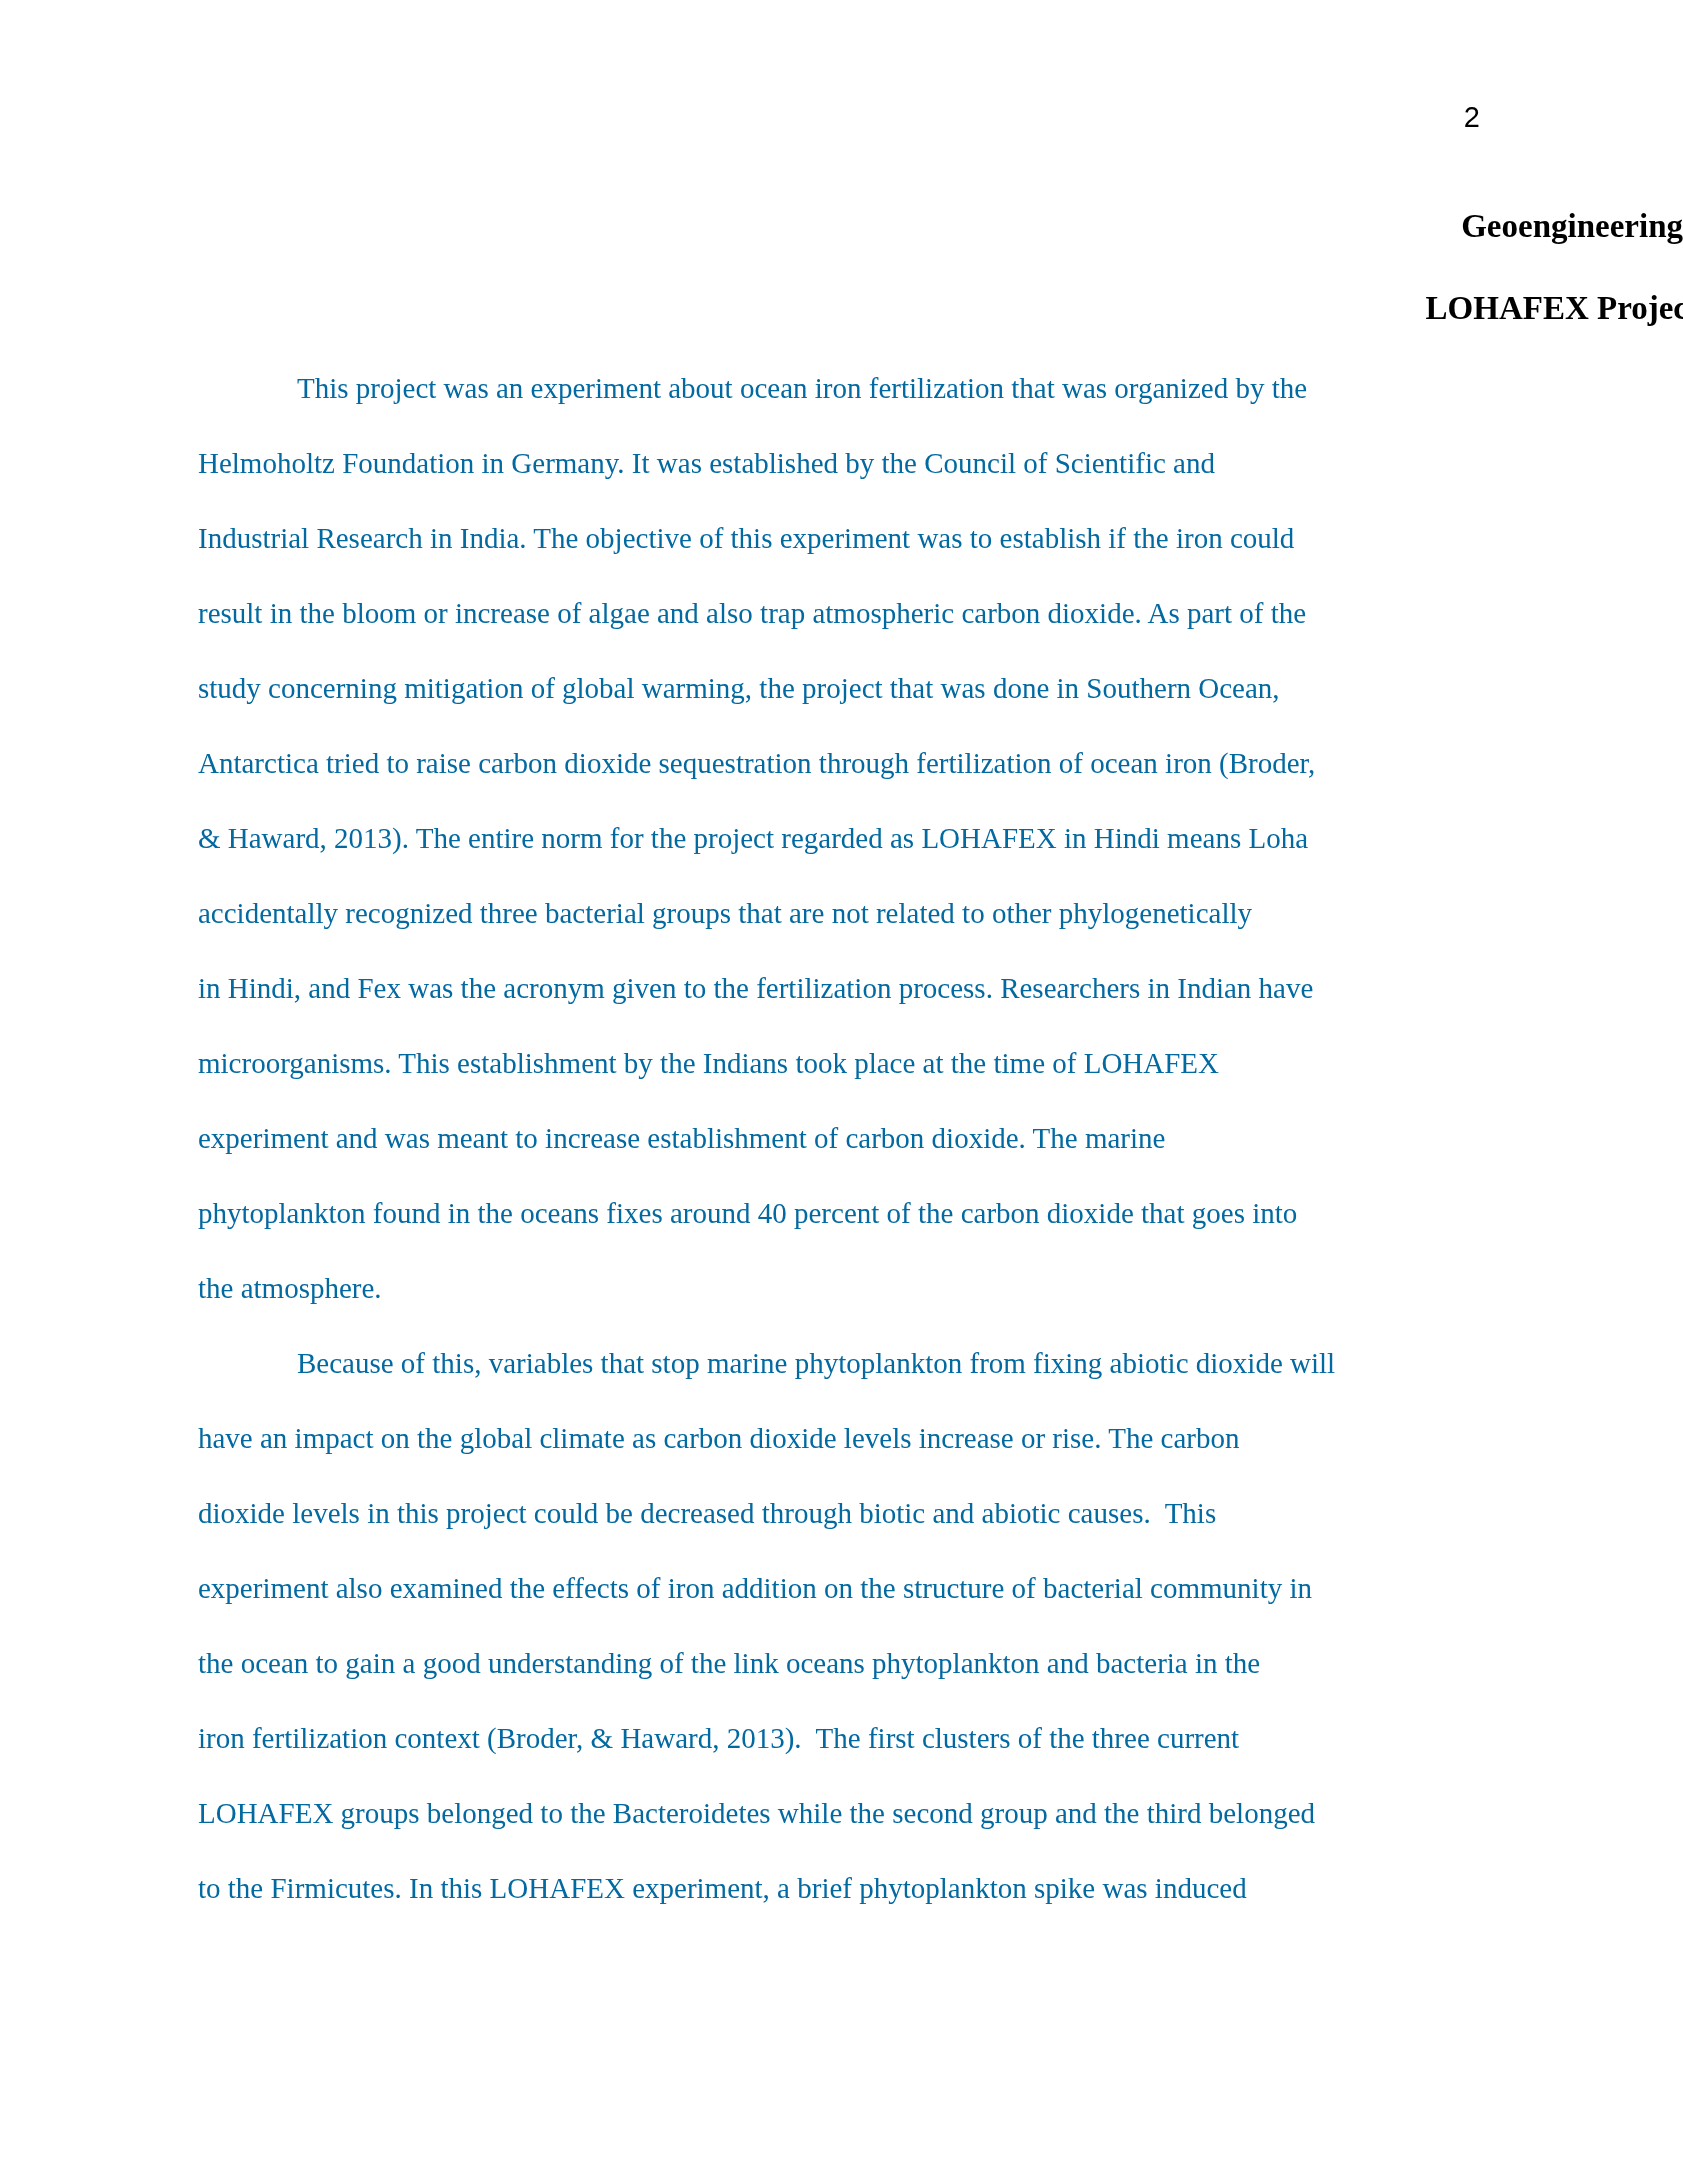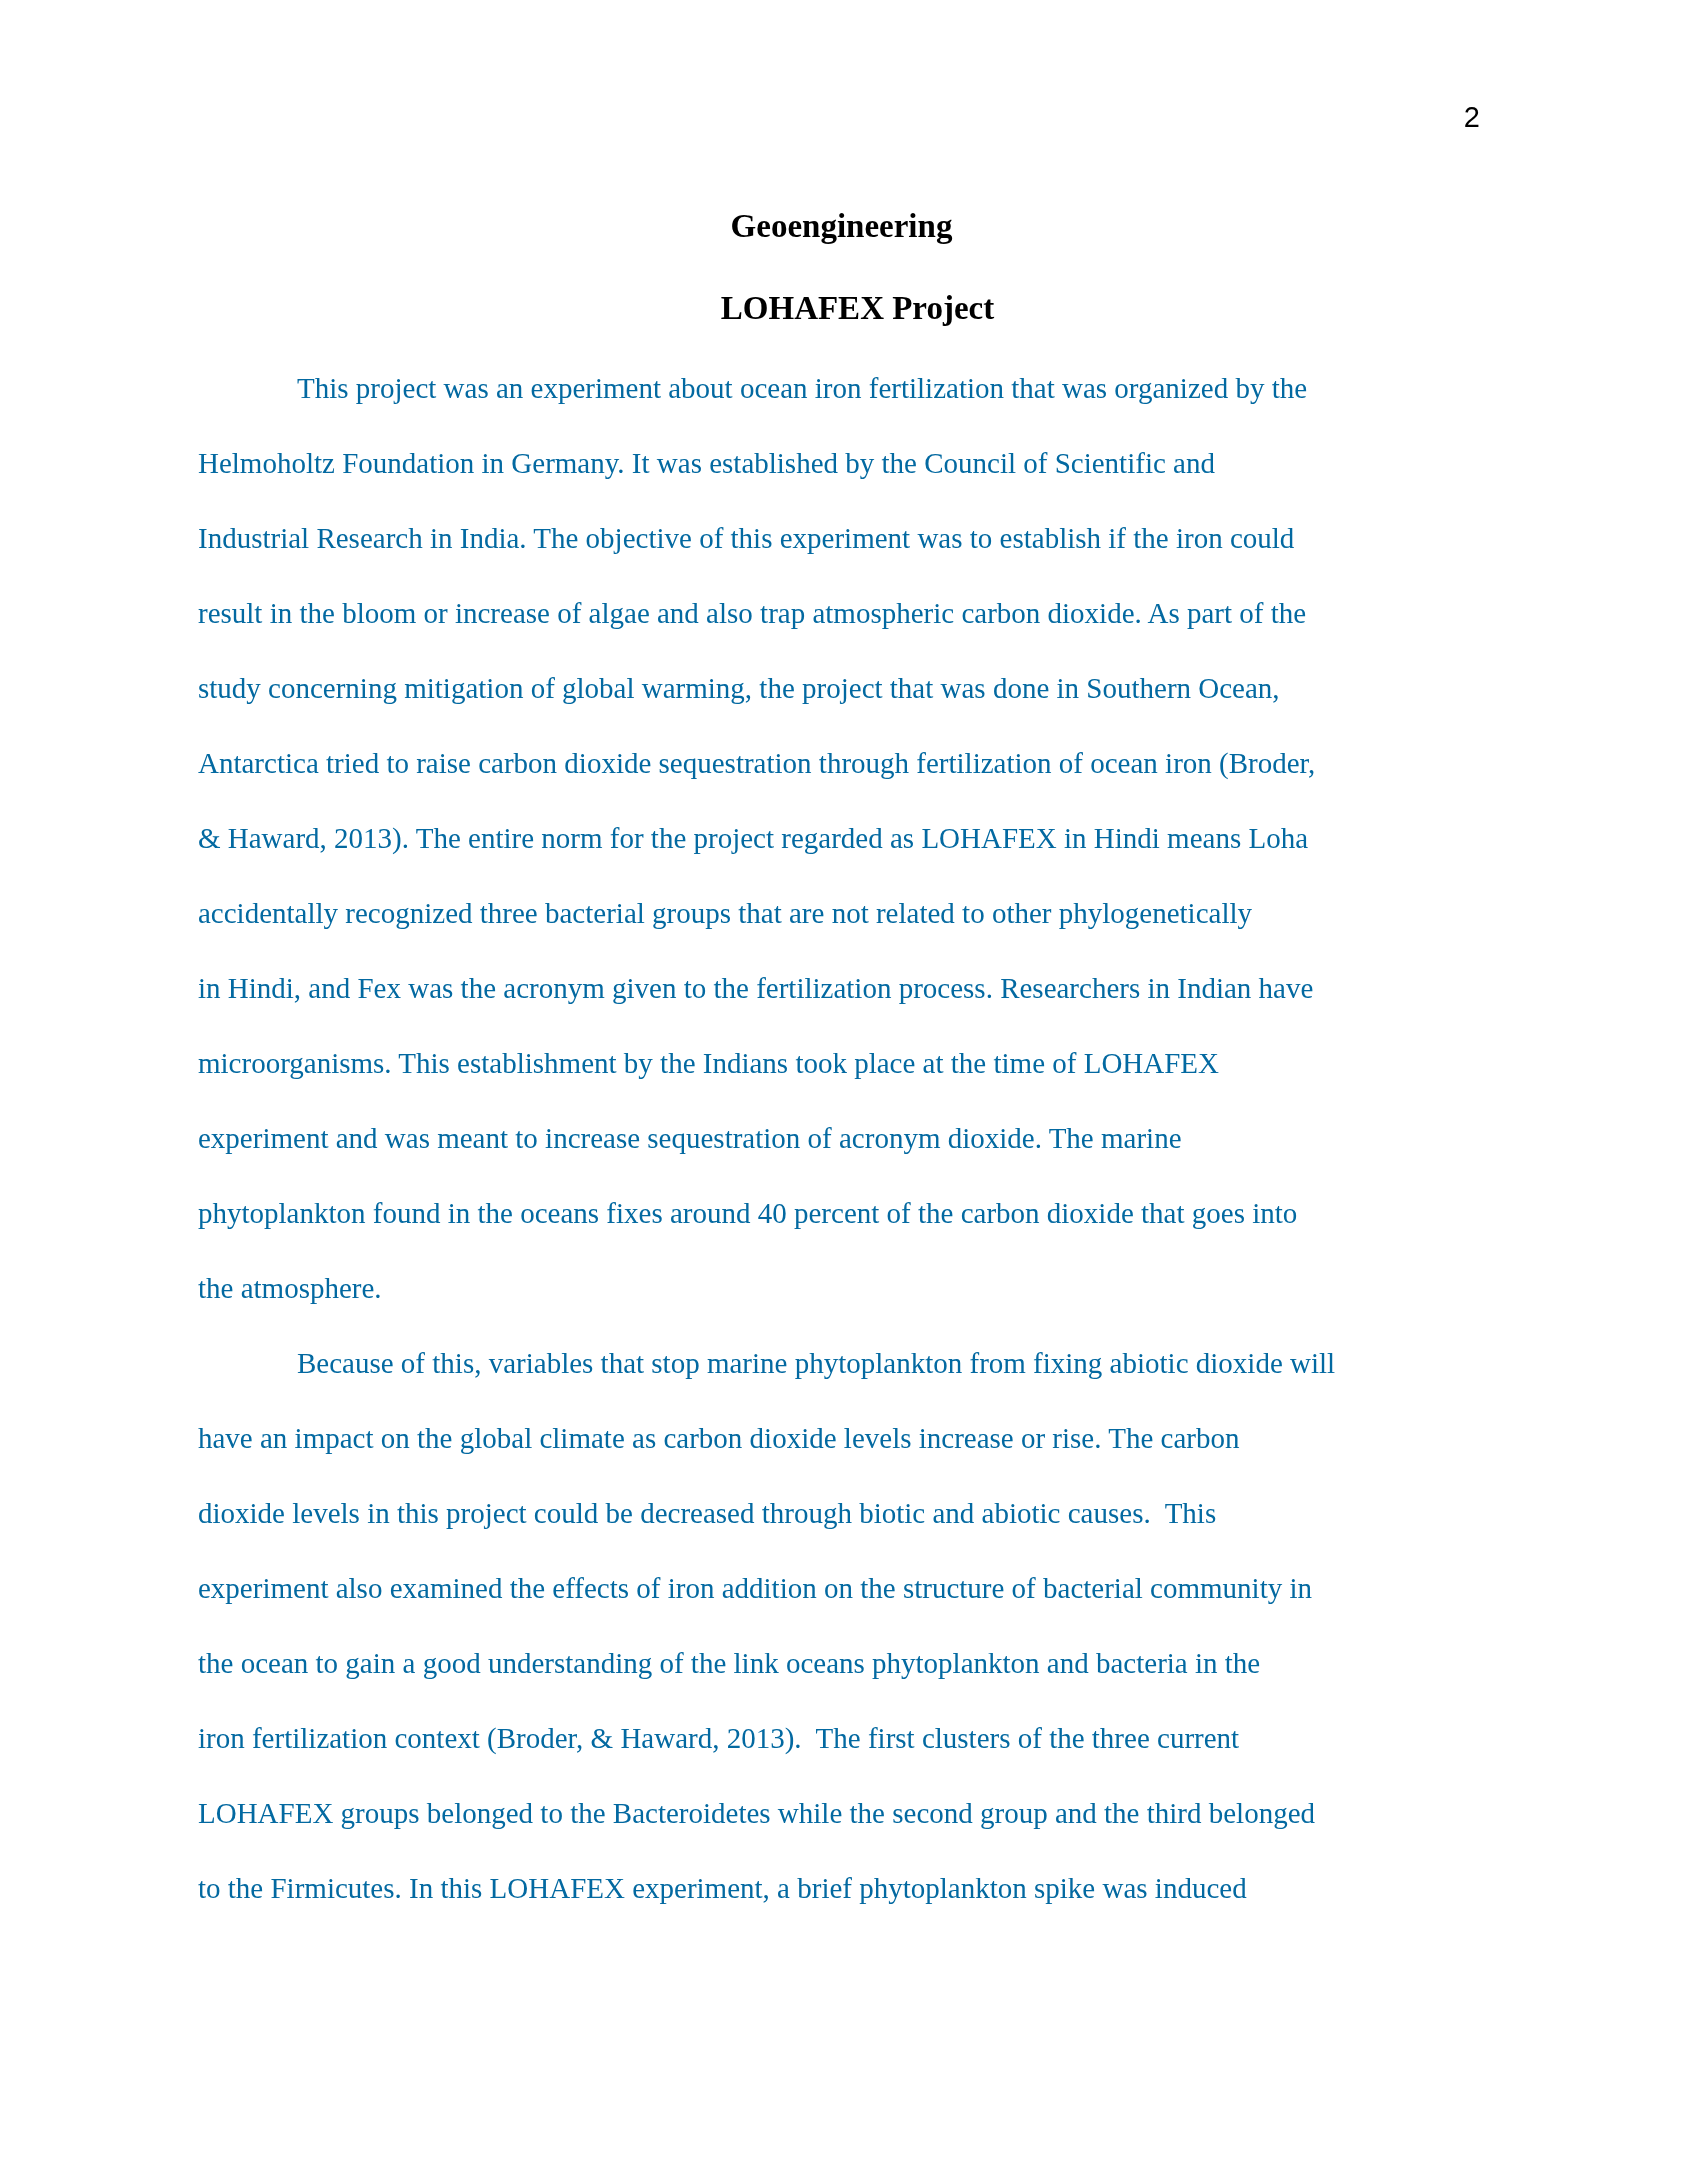--- a/index.html
+++ b/index.html
@@ -4,21 +4,21 @@
 <style>
   html, body { margin: 0; padding: 0; background: #ffffff; }
   body { width: 1683px; height: 2178px; position: relative; overflow: hidden; }
   .page { position: absolute; left: 0; top: 0; width: 1683px; height: 2178px; background: #fff; color: #000; }
   .page-number {
     position: absolute; top: 99px; right: 203px;
     font-family: "Liberation Sans", "DejaVu Sans", sans-serif;
     font-size: 29px; line-height: 36px; color: #000;
   }
   .heading {
-    position: absolute; left: 0; width: 1683px; text-align: center;
+    position: absolute; left: 0; width: 1683px; text-align: right;
     font-family: "Liberation Serif", "DejaVu Serif", serif;
     font-weight: bold; font-size: 33px; line-height: 40px; color: #000;
   }
   .h1 { top: 206px; }
   .h2 { top: 288px; margin-left: 16px; }
   .body-text {
     position: absolute; left: 198px; top: 351px; width: 1307px;
     font-family: "Liberation Serif", "DejaVu Serif", serif;
     font-size: 29px; line-height: 75px; color: #0369a1;
   }
@@ -39,21 +39,21 @@
       <span class="line indent">This project was an experiment about ocean iron fertilization that was organized by the</span>
       <span class="line">Helmoholtz Foundation in Germany. It was established by the Council of Scientific and</span>
       <span class="line">Industrial Research in India. The objective of this experiment was to establish if the iron could</span>
       <span class="line">result in the bloom or increase of algae and also trap atmospheric carbon dioxide. As part of the</span>
       <span class="line">study concerning mitigation of global warming, the project that was done in Southern Ocean,</span>
       <span class="line">Antarctica tried to raise carbon dioxide sequestration through fertilization of ocean iron (Broder,</span>
       <span class="line">&amp; Haward, 2013). The entire norm for the project regarded as LOHAFEX in Hindi means Loha</span>
       <span class="line">accidentally recognized three bacterial groups that are not related to other phylogenetically</span>
       <span class="line">in Hindi, and Fex was the acronym given to the fertilization process. Researchers in Indian have</span>
       <span class="line">microorganisms. This establishment by the Indians took place at the time of LOHAFEX</span>
-      <span class="line">experiment and was meant to increase sequestration of acronym dioxide. The marine</span>
+      <span class="line">experiment and was meant to increase establishment of carbon dioxide. The marine</span>
       <span class="line">phytoplankton found in the oceans fixes around 40 percent of the carbon dioxide that goes into</span>
       <span class="line">the atmosphere.</span>
     </div>
     <div>
       <span class="line indent">Because of this, variables that stop marine phytoplankton from fixing abiotic dioxide will</span>
       <span class="line">have an impact on the global climate as carbon dioxide levels increase or rise. The carbon</span>
       <span class="line">dioxide levels in this project could be decreased through biotic and abiotic causes.  This</span>
       <span class="line">experiment also examined the effects of iron addition on the structure of bacterial community in</span>
       <span class="line">the ocean to gain a good understanding of the link oceans phytoplankton and bacteria in the</span>
       <span class="line">iron fertilization context (Broder, &amp; Haward, 2013).  The first clusters of the three current</span>

